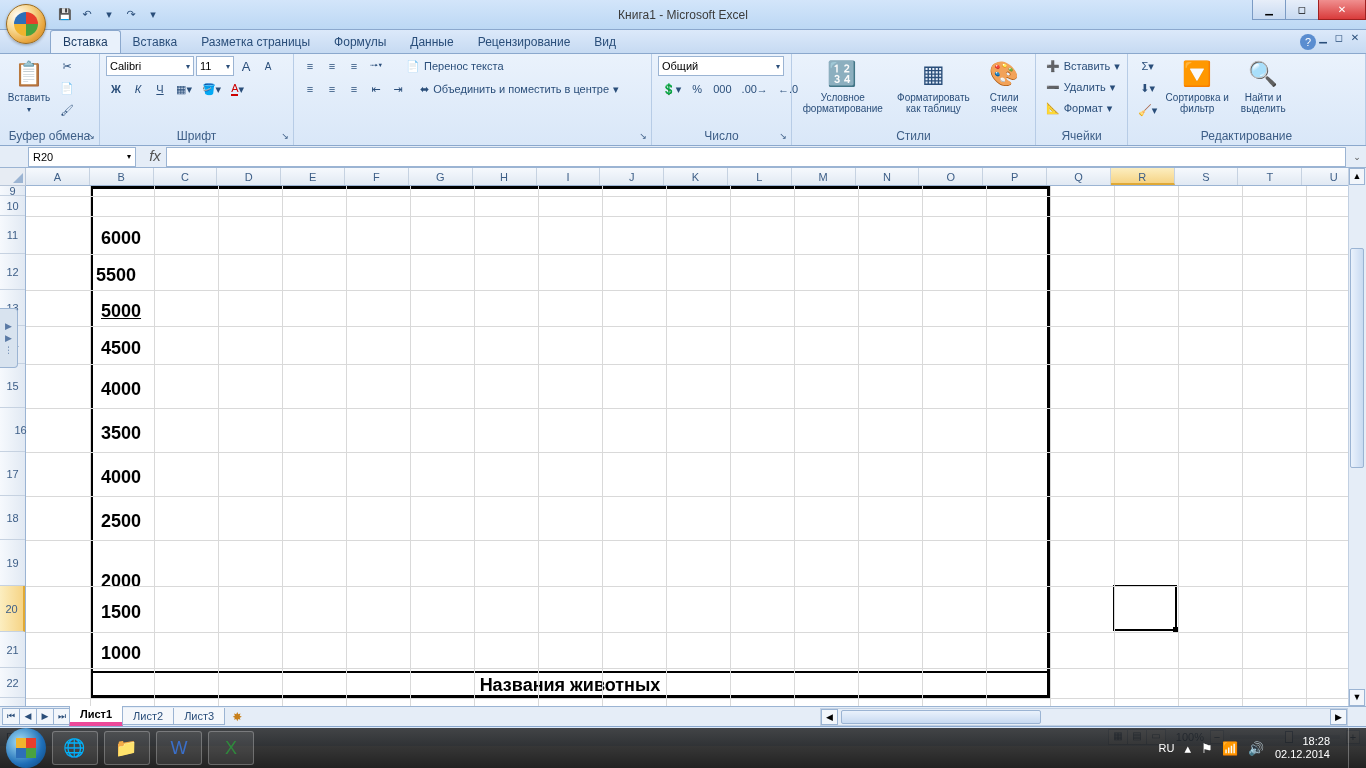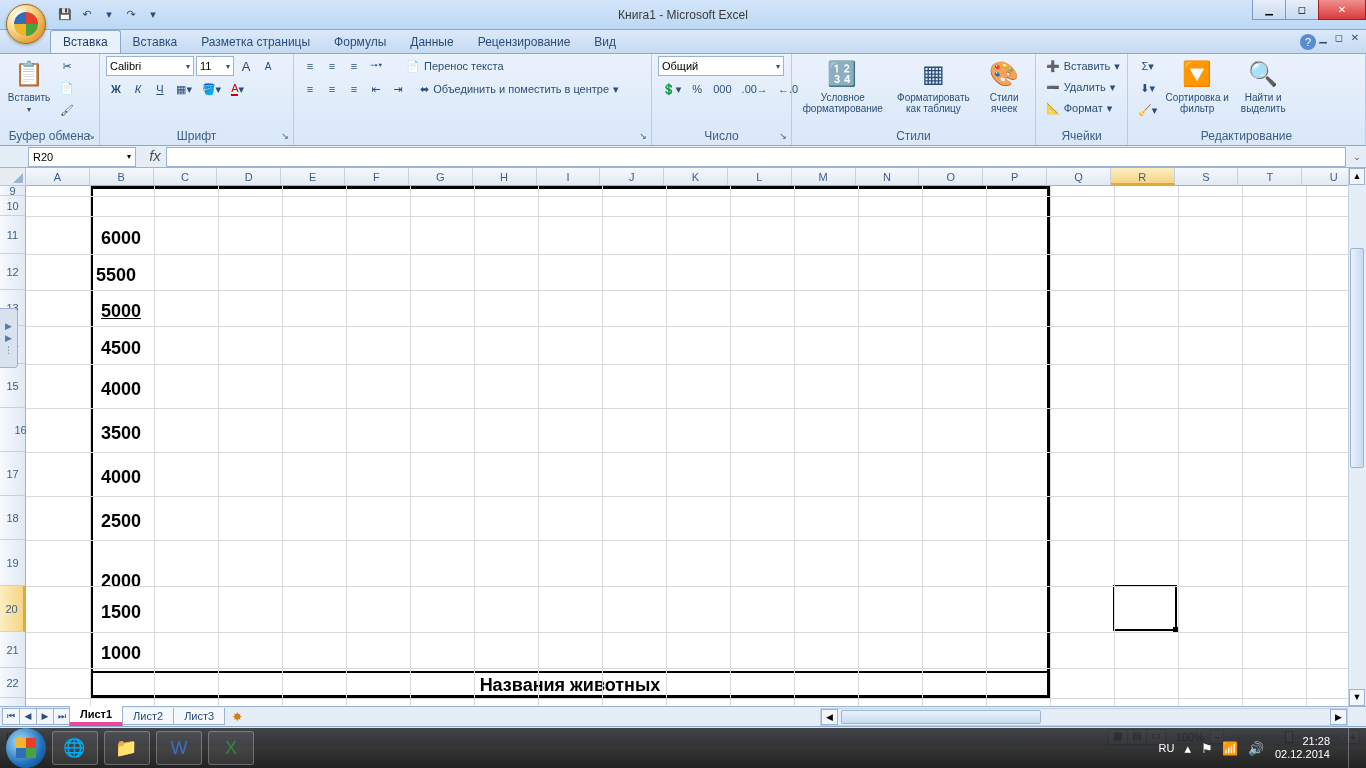--- a/index.html
+++ b/index.html
@@ -436,20 +436,20 @@
   <div class="task">📁</div>
   <div class="task" style="color:#3a6fc9">W</div>
   <div class="task" style="color:#2f8a3c">X</div>
   <div class="tray">
     <span>RU</span>
     <span class="tray-ico">▴</span>
     <span class="tray-ico">⚑</span>
     <span class="tray-ico">📶</span>
     <span class="tray-ico">🔊</span>
     <div class="clock">
-      <div>21:28</div>
+      <div>18:28</div>
       <div>02.12.2014</div>
     </div>
     <div class="showdesk"></div>
   </div>
 </div>
 
 </div>
 
 </body></html>

